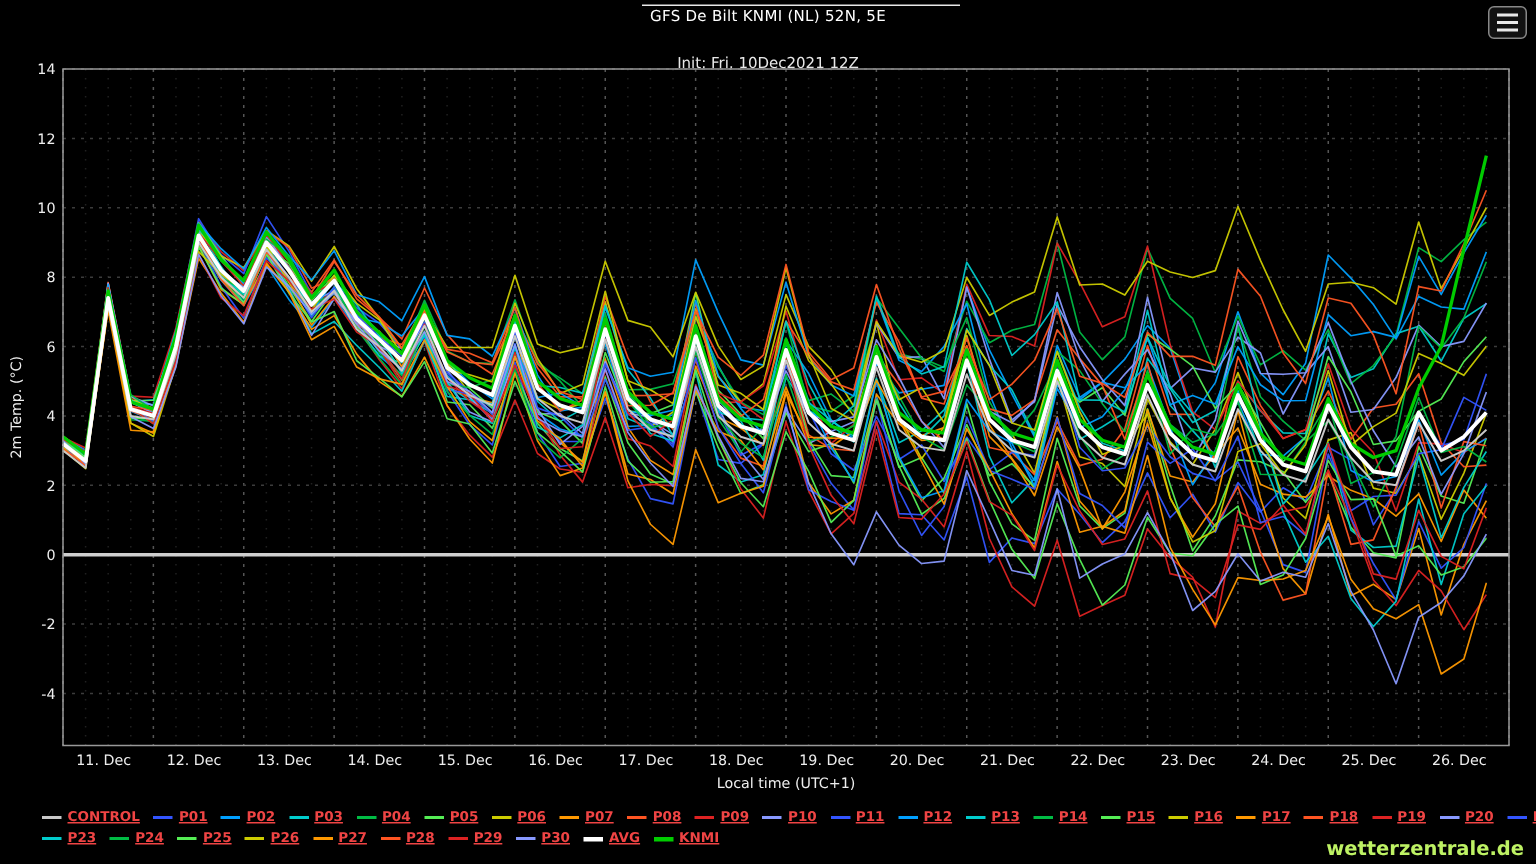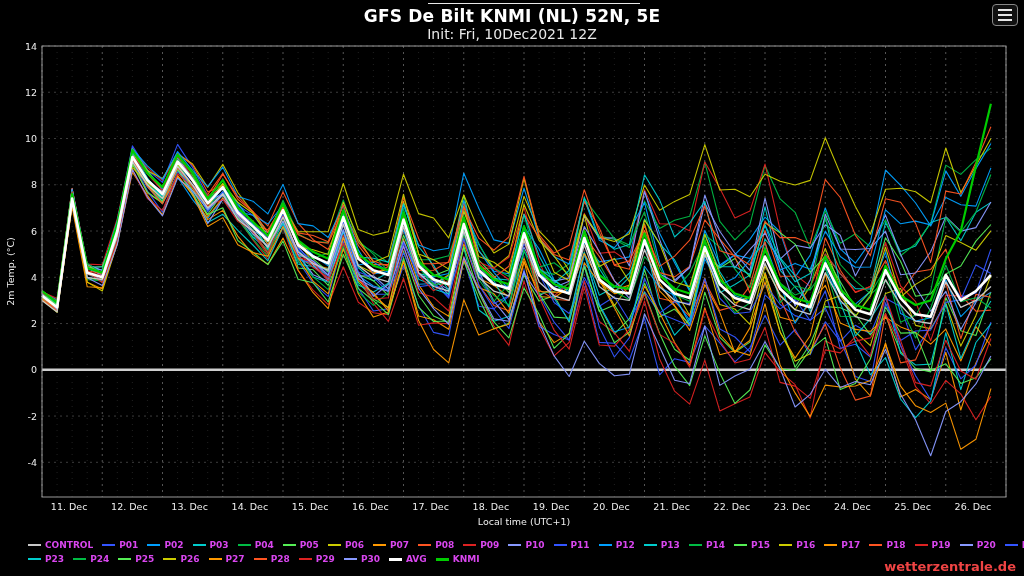--- a/index.html
+++ b/index.html
@@ -1,33 +1,33 @@
 <!DOCTYPE html>
 <html><head>
 <meta charset="utf-8">
 <style>
   html,body{margin:0;padding:0;background:#000;width:1024px;height:576px;overflow:hidden;
     font-family:"DejaVu Sans","Liberation Sans",sans-serif;}
   .app{position:relative;width:1024px;height:576px;background:#000;}
   .top-rule{position:absolute;top:3px;left:428px;width:212px;height:1px;background:#e8e8e8;}
   .titlebar{position:absolute;top:6px;left:0;width:100%;text-align:center;color:#fff;}
-  .titlebar .t{font-size:17px;font-weight:bold;letter-spacing:.2px;}
-  .titlebar .s{font-size:14px;margin-top:0;color:#e8e8e8;}
+  .titlebar .t{font-size:10px;font-weight:normal;letter-spacing:.2px;}
+  .titlebar .s{font-size:10px;margin-top:20px;color:#e8e8e8;}
   .menu-btn{position:absolute;top:4px;right:6px;width:26px;height:22px;background:#111;
     border:1px solid #888;border-radius:4px;cursor:pointer;display:flex;flex-direction:column;
     justify-content:center;align-items:center;gap:3px;padding:0;}
   .menu-btn span{display:block;width:14px;height:2px;background:#e8e8e8;}
   #chart-svg{position:absolute;top:0;left:0;}
-  .legend{position:absolute;top:538px;left:0;width:865px;color:#d946ef;}
+  .legend{position:absolute;top:538px;left:0;width:865px;color:#ef4444;text-decoration:underline;}
   .legend-row{display:flex;flex-wrap:nowrap;align-items:center;gap:9px;padding-left:28px;
     height:14px;white-space:nowrap;}
   .legend-item{display:inline-flex;align-items:center;gap:4px;font-size:9px;font-weight:bold;}
   .legend-item .dash{display:inline-block;width:13px;height:2px;}
   .legend-item .dash.thick{height:3px;}
-  .watermark{position:absolute;right:8px;bottom:2px;color:#ef4444;font-weight:bold;font-size:13px;}
+  .watermark{position:absolute;right:8px;bottom:2px;color:#bef264;font-weight:bold;font-size:13px;}
 </style>
 </head>
 <body>
 
 <div class="app">
   <div class="top-rule"></div>
   <div class="titlebar">
     <div class="t">GFS De Bilt KNMI (NL) 52N, 5E</div>
     <div class="s">Init: Fri, 10Dec2021 12Z</div>
   </div>

